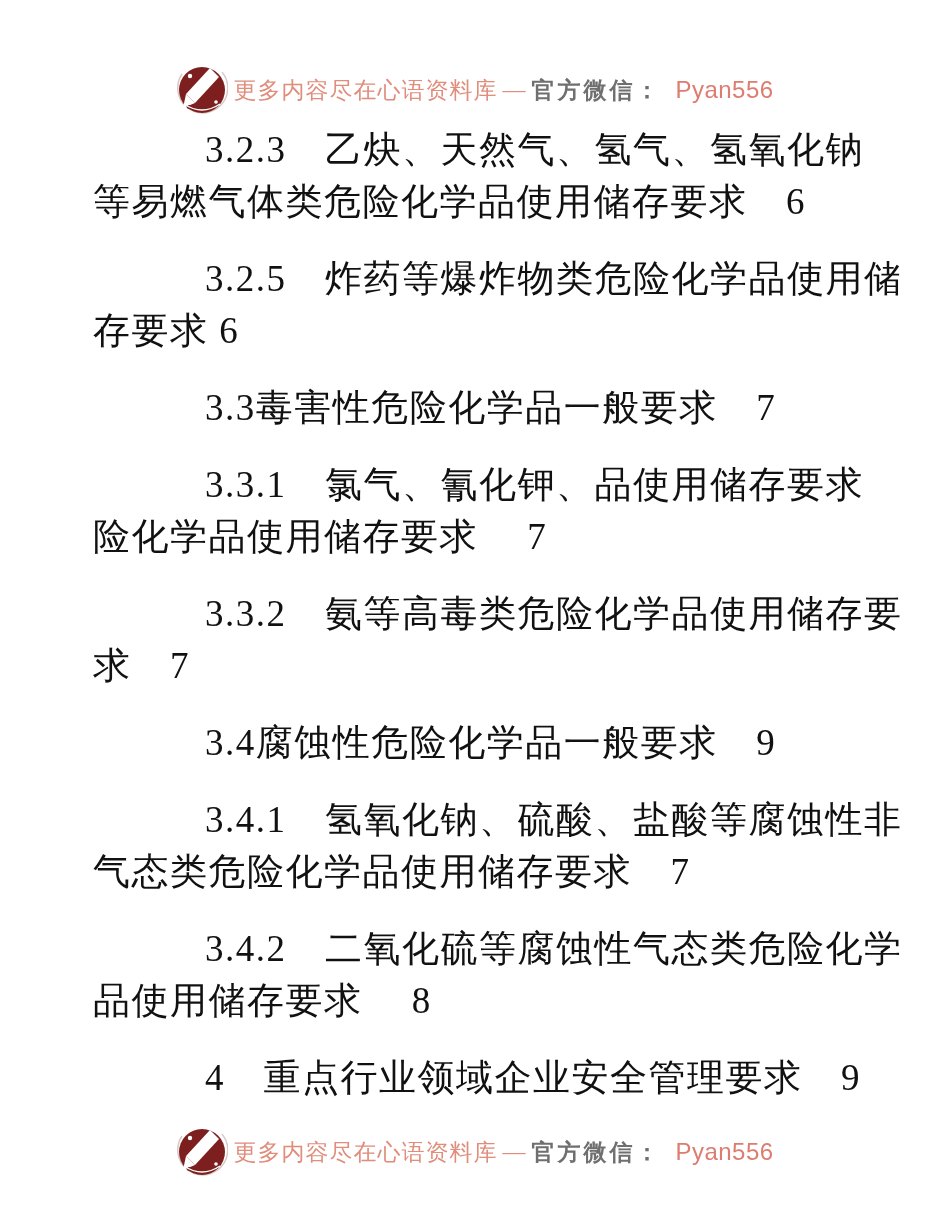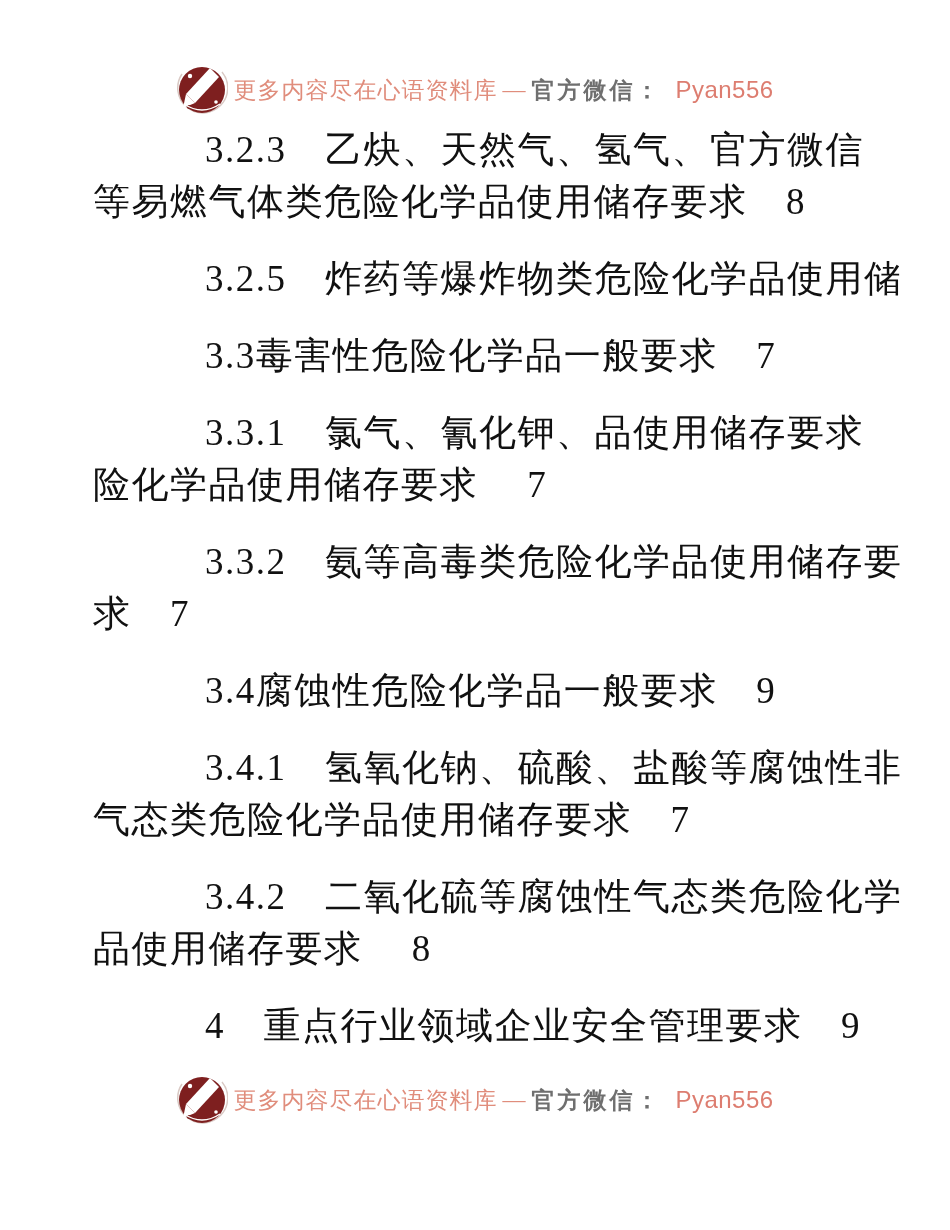--- a/index.html
+++ b/index.html
@@ -80,26 +80,27 @@
   </span>
   <span class="wm-text wm-main">更多内容尽在心语资料库</span>
   <span class="wm-text wm-dash">—</span>
   <span class="wm-text wm-label">官方微信：</span>
   <span class="wm-text wm-account">Pyan556</span>
 </div>
 
 <main>
 
   <div class="toc-para">
-    <div class="toc-line indent">3.2.3　乙炔、天然气、氢气、官方微信</div>
-    <div class="toc-line">等易燃气体类危险化学品使用储存要求　8</div>
+    <div class="toc-line indent">3.2.3　乙炔、天然气、氢气、氢氧化钠</div>
+    <div class="toc-line">等易燃气体类危险化学品使用储存要求　6</div>
   </div>
 
   <div class="toc-para">
     <div class="toc-line indent">3.2.5　炸药等爆炸物类危险化学品使用储</div>
+    <div class="toc-line">存要求 6</div>
   </div>
 
   <div class="toc-para">
     <div class="toc-line indent">3.3毒害性危险化学品一般要求　7</div>
   </div>
 
   <div class="toc-para">
     <div class="toc-line indent">3.3.1　氯气、氰化钾、品使用储存要求</div>
     <div class="toc-line">险化学品使用储存要求　 7</div>
   </div>

